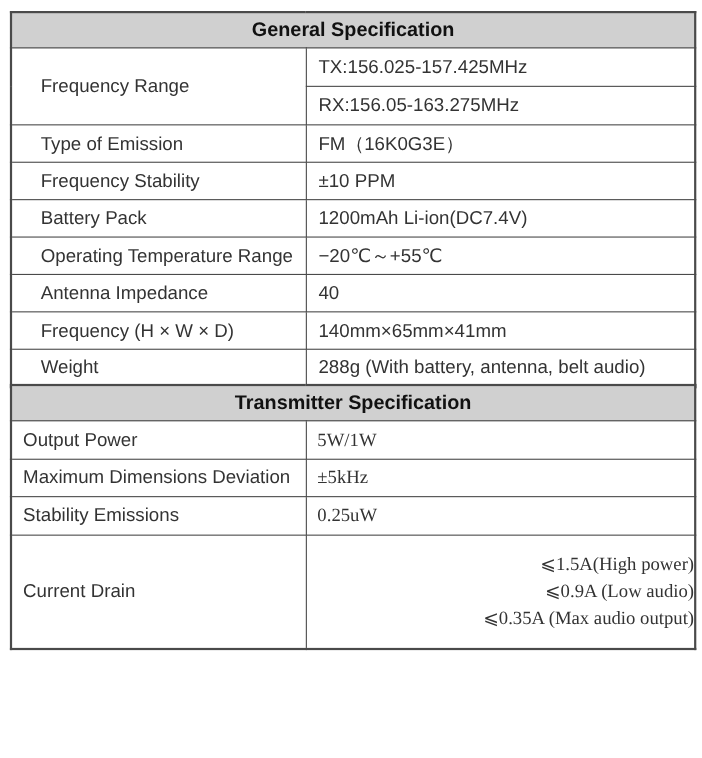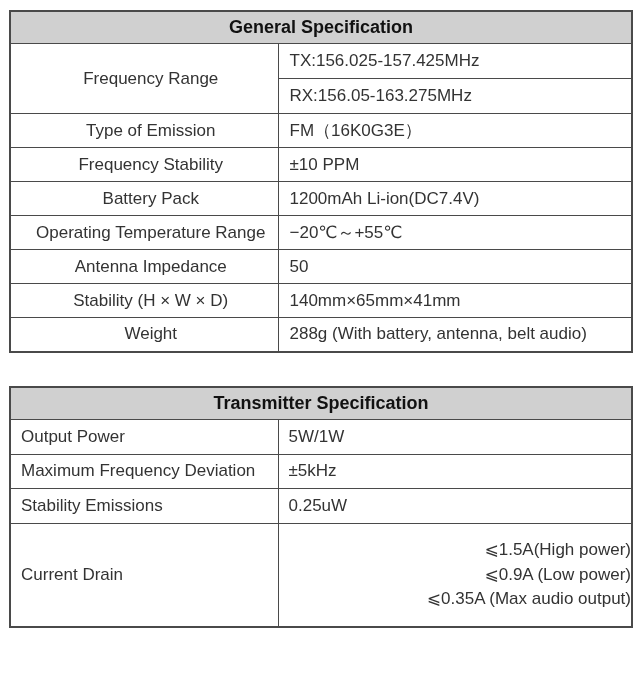--- a/index.html
+++ b/index.html
@@ -42,26 +42,26 @@
       height: 31px;
       font-size: 18px;
       margin-left: 48px;
     }
     .col-label { width: 268px; }
     .col-value { width: 354px; }
     #general { top: 10px; }
     #general tr.row { height: 34px; }
     #general tr.freq { height: 35px; }
     #general td.value { padding-left: 11px; color: #333; margin-top: 15px; }
-    #general td.label { padding-left: 13px; text-align: center; }
-    #transmitter { top: 386px; }
+    #general td.label { padding-left: 26px; }
+    #transmitter { top: 349px; }
     #transmitter tr.row { height: 34.5px; }
     #transmitter tr.tall { height: 104px; }
     #transmitter td.label { padding-left: 10px; }
-    #transmitter td.value { padding-left: 10px; }
+    #transmitter td.value { padding-left: 10px; font-family: Liberation Serif, serif; }
     .multi-line span {
       display: block;
       line-height: 24.5px;
       text-align: right;
     }
     .freq-value { color: #222; }
   </style>
 </head>
 <body>
 
@@ -92,24 +92,24 @@
   <tr class="row">
     <td class="label">Battery Pack</td>
     <td class="value">1200mAh Li-ion(DC7.4V)</td>
   </tr>
   <tr class="row">
     <td class="label">Operating Temperature Range</td>
     <td class="value">−20℃～+55℃</td>
   </tr>
   <tr class="row">
     <td class="label">Antenna Impedance</td>
-    <td class="value">50</td>
+    <td class="value">40</td>
   </tr>
   <tr class="row">
-    <td class="label">Stability (H × W × D)</td>
+    <td class="label">Frequency (H × W × D)</td>
     <td class="value">140mm×65mm×41mm</td>
   </tr>
   <tr class="row">
     <td class="label">Weight</td>
     <td class="value">288g (With battery, antenna, belt audio)</td>
   </tr>
 </tbody>
   </table>
 
 <table id="transmitter" class="spec-table">
@@ -119,29 +119,29 @@
     </colgroup>
   <tbody>
       <tr>
     <th colspan="2" class="title">Transmitter Specification</th>
   </tr>
   <tr class="row">
     <td class="label">Output Power</td>
     <td class="value">5W/1W</td>
   </tr>
   <tr class="row">
-    <td class="label">Maximum Frequency Deviation</td>
+    <td class="label">Maximum Dimensions Deviation</td>
     <td class="value">±5kHz</td>
   </tr>
   <tr class="row">
     <td class="label">Stability Emissions</td>
     <td class="value">0.25uW</td>
   </tr>
   <tr class="tall">
     <td class="label">Current Drain</td>
     <td class="value multi-line">
       <span>⩽1.5A(High power)</span>
-      <span>⩽0.9A (Low power)</span>
+      <span>⩽0.9A (Low audio)</span>
       <span>⩽0.35A (Max audio output)</span>
     </td>
   </tr>
 </tbody>
   </table>
 
 </body></html>

